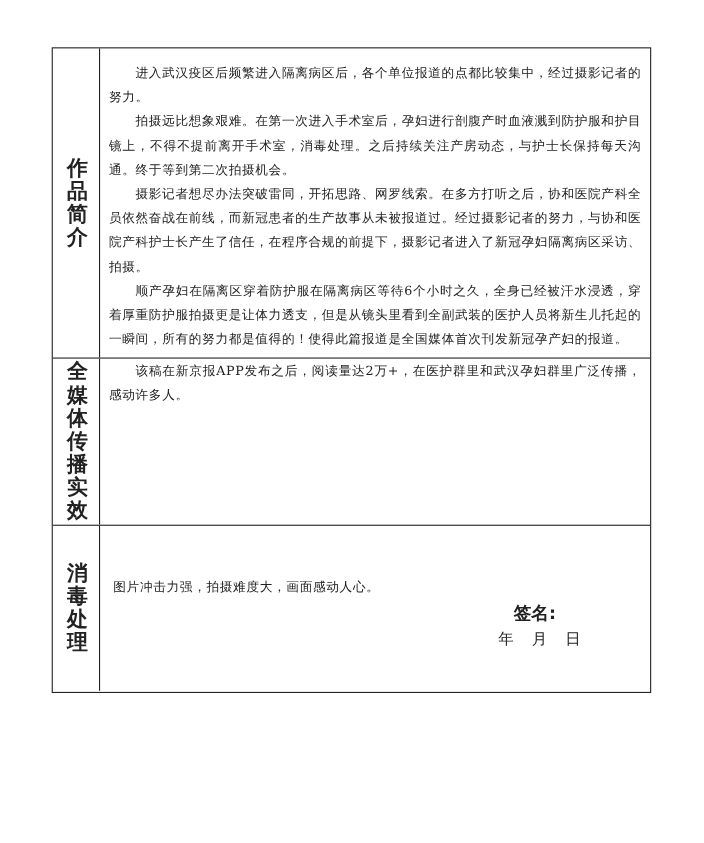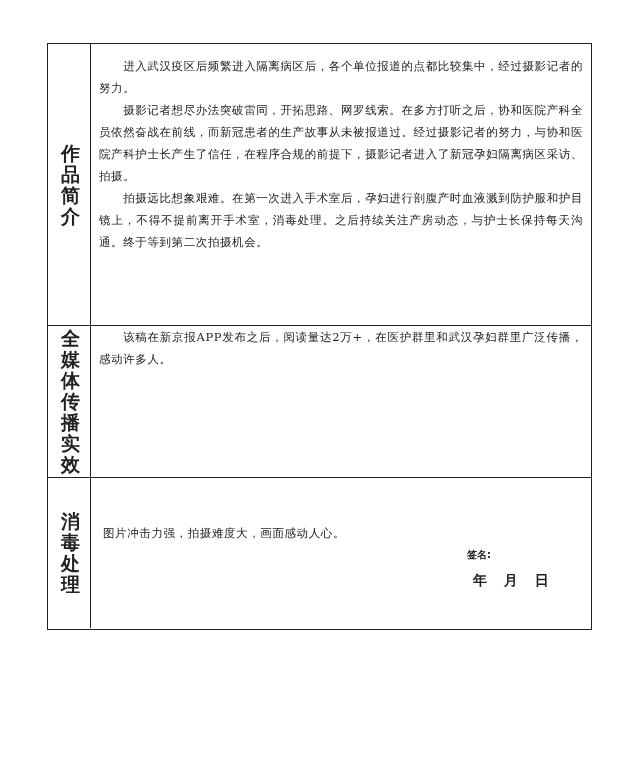--- a/index.html
+++ b/index.html
@@ -14,35 +14,36 @@
   .label span { display:block; width:16px; font-size:19px; font-weight:bold; line-height:21px;
                 text-align:center; word-break:break-all; font-family:"DejaVu Sans","Liberation Sans",sans-serif; }
   .content { position:absolute; left:43px; right:0; top:0; bottom:0; padding:0 8px 0 8px; box-sizing:border-box; }
   .para { font-size:11.5px; line-height:22px; margin:0; text-indent:2.1em; letter-spacing:0.6px; text-align:justify; }
   .r1 { top:0; height:282px; }
   .r1 .content { padding-top:11px; }
   .r2 { top:282px; height:152px; }
   .r2 .content { display:flex; }
   .r3 { top:434px; height:150px; }
   .r3 .reason { position:absolute; left:12px; top:48px; font-size:11.5px; letter-spacing:0.6px; }
-  .r3 .sign { position:absolute; left:376px; top:70px; font-size:10px; font-weight:bold; font-family:"DejaVu Sans","Liberation Sans",sans-serif;text-align:right; }
-  .r3 .date { position:absolute; left:382px; top:94px; font-size:14px; font-weight:bold; word-spacing:12px; font-family:"DejaVu Sans","Liberation Sans",sans-serif; }
+  .r3 .sign { position:absolute; left:376px; top:70px; font-size:16px; font-weight:bold; font-family:"DejaVu Sans","Liberation Sans",sans-serif;text-align:right; }
+  .r3 .date { position:absolute; left:362px; top:94px; font-size:14px; font-weight:normal; word-spacing:12px; font-family:"DejaVu Sans","Liberation Sans",sans-serif; }
 </style>
 </head>
 <body>
 
 <div class="tbl">
   <div class="row r1">
     <div class="label">
       <span>作品简介</span>
     </div>
     <div class="content">
       <p class="para">进入武汉疫区后频繁进入隔离病区后，各个单位报道的点都比较集中，经过摄影记者的努力。</p>
+      <p class="para">拍摄远比想象艰难。在第一次进入手术室后，孕妇进行剖腹产时血液溅到防护服和护目镜上，不得不提前离开手术室，消毒处理。之后持续关注产房动态，与护士长保持每天沟通。终于等到第二次拍摄机会。</p>
       <p class="para">摄影记者想尽办法突破雷同，开拓思路、网罗线索。在多方打听之后，协和医院产科全员依然奋战在前线，而新冠患者的生产故事从未被报道过。经过摄影记者的努力，与协和医院产科护士长产生了信任，在程序合规的前提下，摄影记者进入了新冠孕妇隔离病区采访、拍摄。</p>
-      <p class="para">拍摄远比想象艰难。在第一次进入手术室后，孕妇进行剖腹产时血液溅到防护服和护目镜上，不得不提前离开手术室，消毒处理。之后持续关注产房动态，与护士长保持每天沟通。终于等到第二次拍摄机会。</p>
+      <p class="para">顺产孕妇在隔离区穿着防护服在隔离病区等待6个小时之久，全身已经被汗水浸透，穿着厚重防护服拍摄更是让体力透支，但是从镜头里看到全副武装的医护人员将新生儿托起的一瞬间，所有的努力都是值得的！使得此篇报道是全国媒体首次刊发新冠孕产妇的报道。</p>
     </div>
   </div>
   <div class="row r2">
     <div class="label">
       <span>全媒体传播实效</span>
     </div>
     <div class="content">
       <p class="para">该稿在新京报APP发布之后，阅读量达2万+，在医护群里和武汉孕妇群里广泛传播，感动许多人。</p>
     </div>
   </div>

